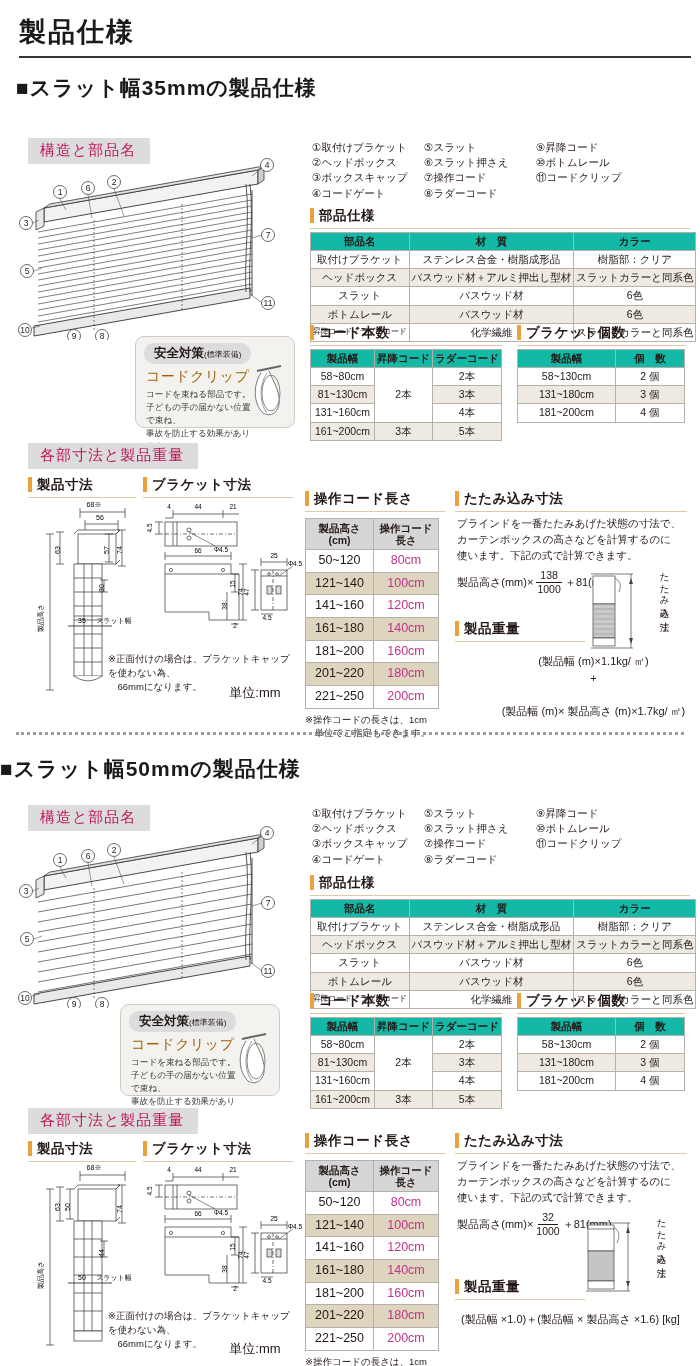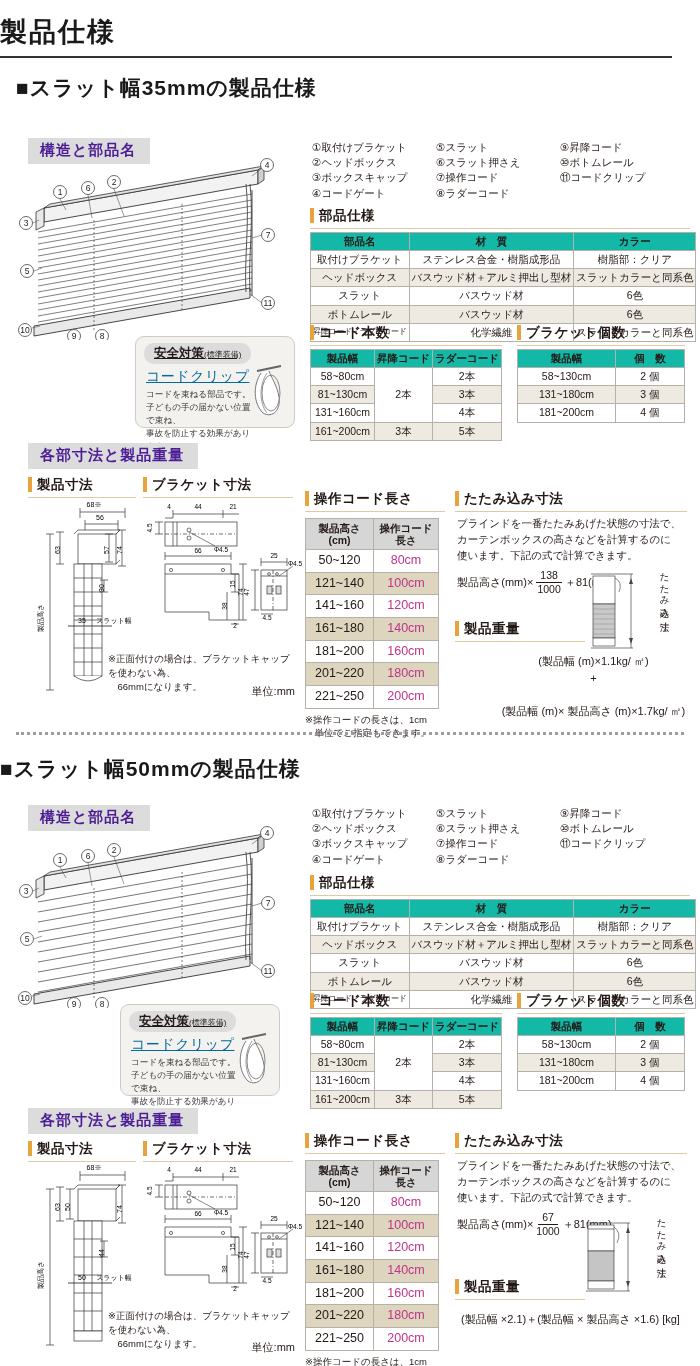--- a/index.html
+++ b/index.html
@@ -9,21 +9,21 @@
   }
   body {
     width: 700px; height: 1366px;
     font-family: "Liberation Sans", "DejaVu Sans", sans-serif;
     color: #231815;
     position: relative;
     overflow: hidden;
   }
 
   
-  .page-title-wrap { padding: 18px 14px 0 0; }
+  .page-title-wrap { padding: 18px 14px 0 19px; }
   .page-title {
     font-size: 27px; font-weight: bold; letter-spacing: 2px;
     line-height: 1.1; color: #1a1a1a; margin: 0 0 8px 0;
   }
   .title-rule { height: 2px; background: #333; width: 672px; margin-left: 0; }
 
   
   .sec-head {
     font-size: 21px; font-weight: bold; letter-spacing: 1px;
     margin: 16px 0 6px 16px; color: #1a1a1a;
@@ -33,22 +33,22 @@
   .dot-divider {
     border-top: 3px dotted #8c8c8c;
     margin: 10px 8px 0 8px;
     opacity: .85;
   }
 
   
   .gray-pill {
     display: inline-block;
     background: #dcdcdc;
-    color: #4c1d95;
-    font-size: 15px; font-weight: bold;
+    color: #be185d;
+    font-size: 15px; font-weight: normal;
     padding: 3px 14px 4px 12px;
     letter-spacing: 1px;
   }
 
   
   .barhead {
     position: relative;
     font-size: 13.5px; font-weight: bold; color: #231815;
     padding: 0 2px 3px 9px;
     border-bottom: 1.5px solid #e0c9a6;
@@ -87,45 +87,45 @@
   table.cord { font-size: 12px; }
   table.cord th {
     background: #d6d6d6; font-size: 10.5px; line-height: 1.15; padding: 3px 2px;
   }
   table.cord td { padding: 3px 4px; font-size: 12.5px; }
   table.cord tr.alt td { background: #ded5bf; }
   table.cord td.len { color: #c0338a; }
 
   
   .parts-list {
-    display: flex; gap: 12px; font-size: 10.5px; line-height: 1.45;
+    display: flex; gap: 0px; font-size: 10.5px; line-height: 1.45;
     color: #231815;
   }
   .parts-col { width: 112px; }
   .parts-col.c3 { width: 110px; }
 
   
   .safety {
     background: #f3f2ef;
     border: 1px solid #cfcac2;
     border-radius: 9px;
     position: relative;
     padding: 6px 8px 8px 8px;
   }
   .safety-title {
     display: inline-block;
     background: #dcdcdc;
     border-radius: 10px;
     padding: 2px 10px;
-    font-size: 12.5px; font-weight: bold; text-decoration: underline;
+    font-size: 12.5px; font-weight: bold;
   }
   .safety-title .sub { font-size: 8px; font-weight: normal; }
   .safety-sub {
-    color: #0369a1; font-size: 14px; font-weight: normal;
-    margin: 4px 0 2px 2px; letter-spacing: .5px; text-decoration: underline;
+    color: #a16207; font-size: 14px; font-weight: normal;
+    margin: 4px 0 2px 2px; letter-spacing: .5px;
   }
   .safety-body { font-size: 8.6px; line-height: 1.5; color: #3a3a3a; margin-left: 2px; }
 
   
   .formula {
     font-size: 11px; display: flex; align-items: center; gap: 3px;
     margin: 7px 0 0 2px;
   }
   .frac { display: inline-flex; flex-direction: column; align-items: center; line-height: 1.05; }
   .frac .num { border-bottom: 1px solid #231815; padding: 0 4px 1px 4px; font-size: 10.5px; }
@@ -136,21 +136,21 @@
 
   
   .vlabel {
     writing-mode: vertical-rl;
     font-size: 9.5px; letter-spacing: 1px; line-height: 1;
   }
 
   
   .block { position: absolute; }
   .note { font-size: 9.5px; line-height: 1.45; margin-top: 4px; }
-  .unit { font-size: 11px; text-align: right; }
+  .unit { font-size: 13px; text-align: center; }
 </style>
 </head>
 <body>
 
 <div class="page-title-wrap">
   <div class="page-title">製品仕様</div>
   <div class="title-rule"></div>
 </div>
 
 <div class="sec-head">■スラット幅35mmの製品仕様</div>
@@ -992,21 +992,21 @@
 </div>
 
 <div class="block" style="left:455px; top:1132px; width:232px;">
   <span class="barhead">たたみ込み寸法</span>
   <div class="desc" style="white-space:pre-line;">ブラインドを一番たたみあげた状態の寸法で、
 カーテンボックスの高さなどを計算するのに
 使います。下記の式で計算できます。</div>
   <div class="formula">
     <span>製品高さ(mm)×</span>
     <span class="frac">
-      <span class="num">67</span>
+      <span class="num">32</span>
       <span class="den">1000</span>
     </span>
     <span>＋81(mm)</span>
   </div>
 </div>
 <div class="block" style="left:578px; top:1215px;">
   <svg width="78" height="92" viewBox="0 0 78 92">
     <g stroke="#444" stroke-width="0.7" fill="none">
       <rect x="10" y="10" width="26" height="26" fill="#fff"></rect>
       <rect x="10" y="36" width="26" height="30" fill="#c5c5c5"></rect>
@@ -1022,14 +1022,14 @@
   </svg>
 </div>
 <div class="block" style="left:657px; top:1212px; height:96px;">
   <span class="vlabel">たたみ込み寸法</span>
 </div>
 
 <div class="block" style="left:455px; top:1278px; width:130px;">
   <span class="barhead">製品重量</span>
 </div>
 <div class="block" style="left:448px; top:1306px; width:245px;">
-  <div class="weight-formula">(製品幅 ×2.1)＋(製品幅 × 製品高さ ×1.6) [kg]</div>
+  <div class="weight-formula">(製品幅 ×1.0)＋(製品幅 × 製品高さ ×1.6) [kg]</div>
 </div>
 
 </body></html>

